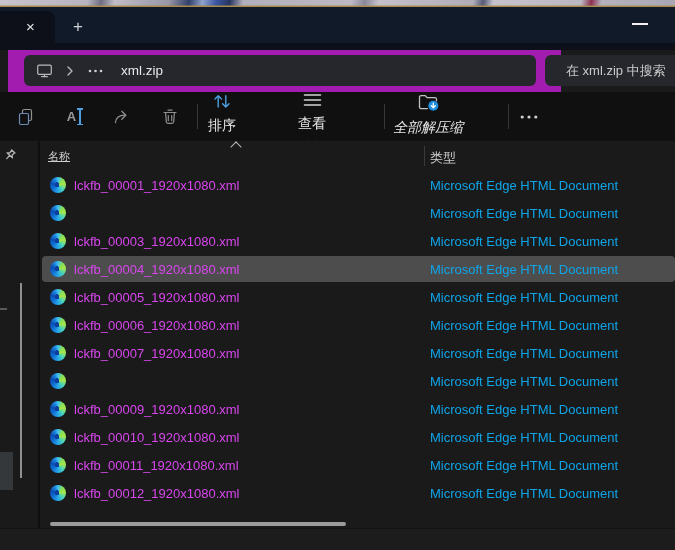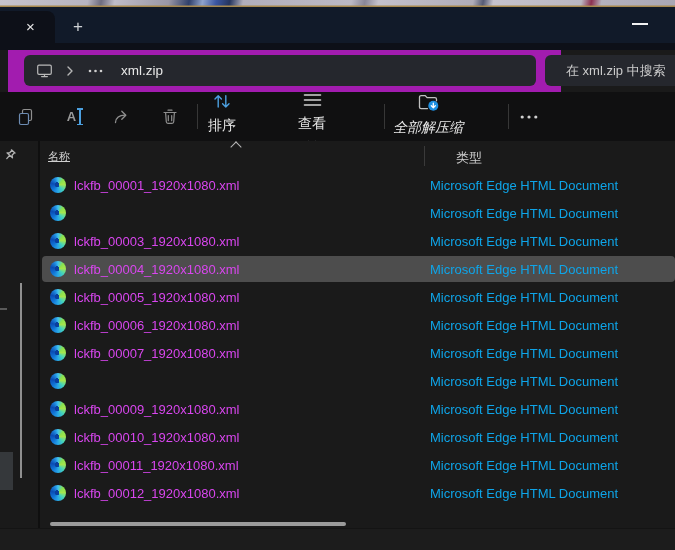--- a/index.html
+++ b/index.html
@@ -56,21 +56,21 @@
   .nav-strip{position:absolute;left:0;top:0;width:38px;height:387px;}
   .nav-divider{position:absolute;left:38px;top:0;width:2px;height:387px;background:#0f0f0f;}
   .pin{position:absolute;left:3px;top:7px;}
   .nav-tick{position:absolute;left:0;top:167px;width:7px;height:2px;background:#5a5a5a;}
   .nav-vscroll{position:absolute;left:20px;top:142px;width:2px;height:195px;background:#909090;}
   .nav-block{position:absolute;left:0;top:311px;width:13px;height:38px;background:#35383b;}
 
   .list{position:absolute;left:40px;top:0;width:635px;height:387px;}
   .lheader{position:relative;height:30px;}
   .hname{position:absolute;left:8px;top:8px;color:#cfcfcf;font-size:11px;text-decoration:underline;}
-  .htype{position:absolute;left:390px;top:8px;color:#cfcfcf;font-size:13px;margin-left:26px;}
+  .htype{position:absolute;left:390px;top:8px;color:#cfcfcf;font-size:13px;}
   .sort-caret{position:absolute;left:192px;top:2px;width:7px;height:7px;
     border-left:1.5px solid #b8b8b8;border-top:1.5px solid #b8b8b8;transform:rotate(45deg);}
   .col-divider{position:absolute;left:384px;top:5px;width:1px;height:20px;background:#3a3a3a;}
 
   .rows{position:absolute;top:30px;left:0;width:635px;}
   .row{position:relative;height:28px;display:flex;align-items:center;padding-left:10px;box-sizing:border-box;}
   .row.selected::before{content:"";position:absolute;left:2px;right:0;top:0.5px;bottom:1px;
     background:#4d4d4d;border-radius:4px;}
   .row>*{position:relative;z-index:1;}
   .fname{margin-left:8px;color:#d946ef;font-size:13px;white-space:nowrap;}

